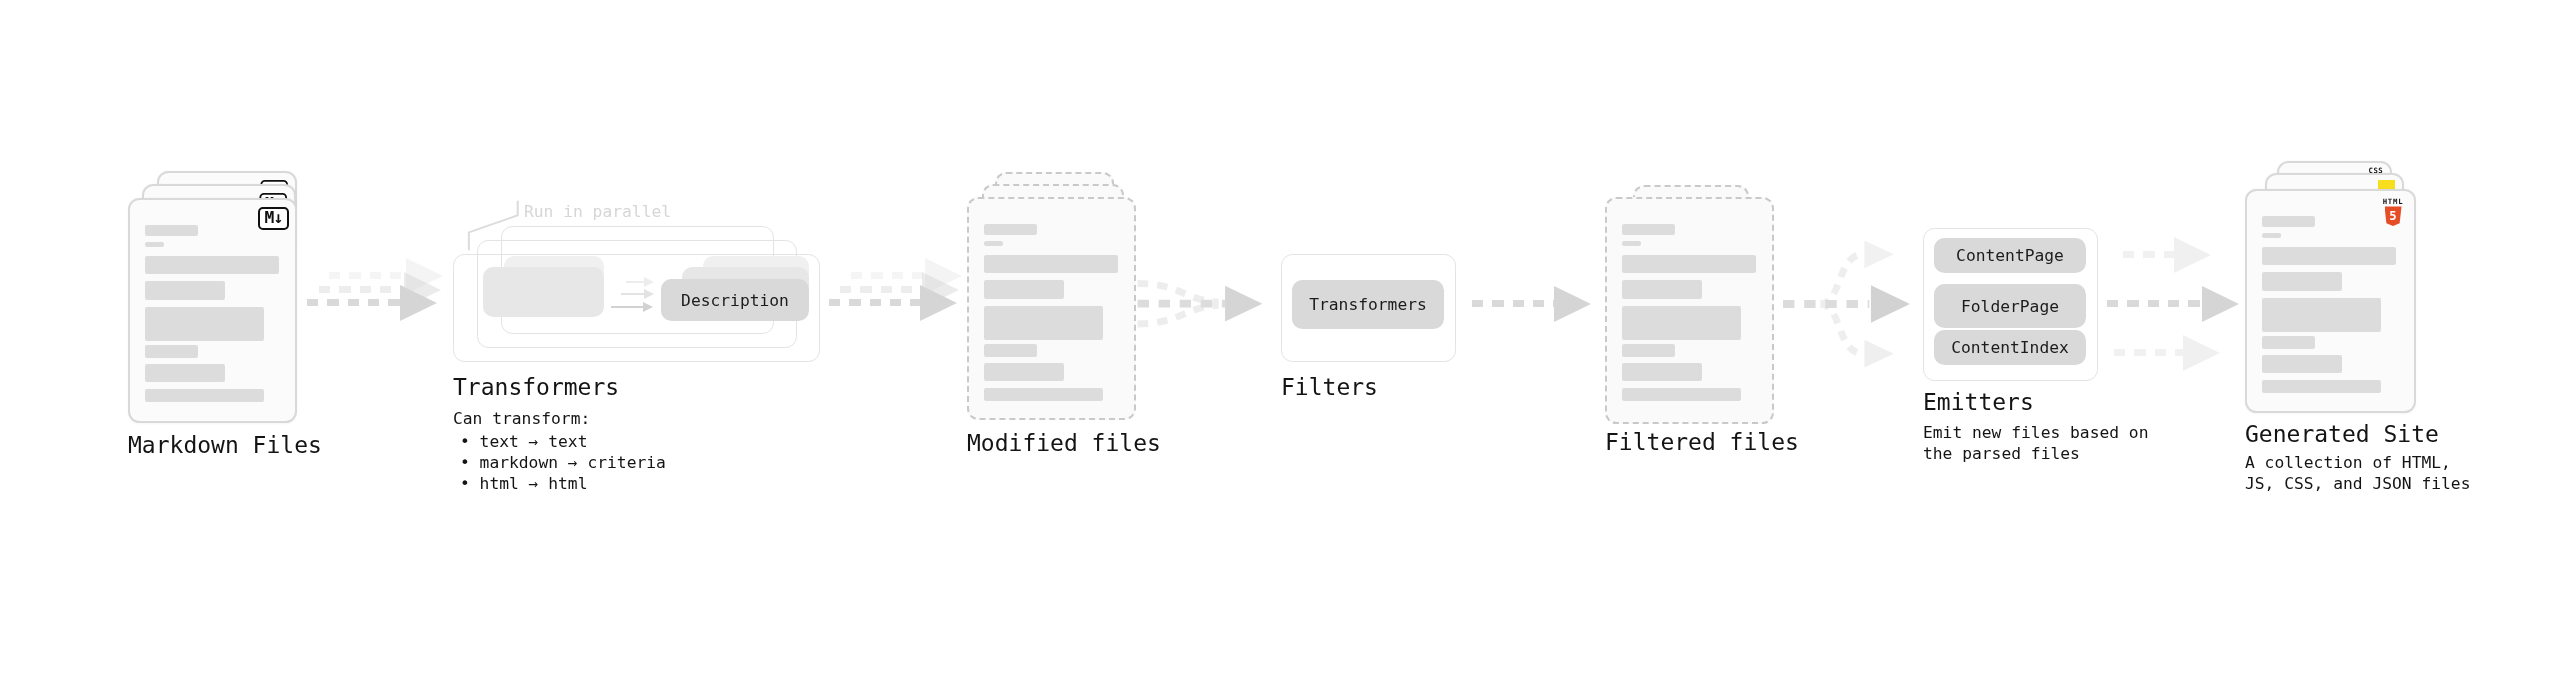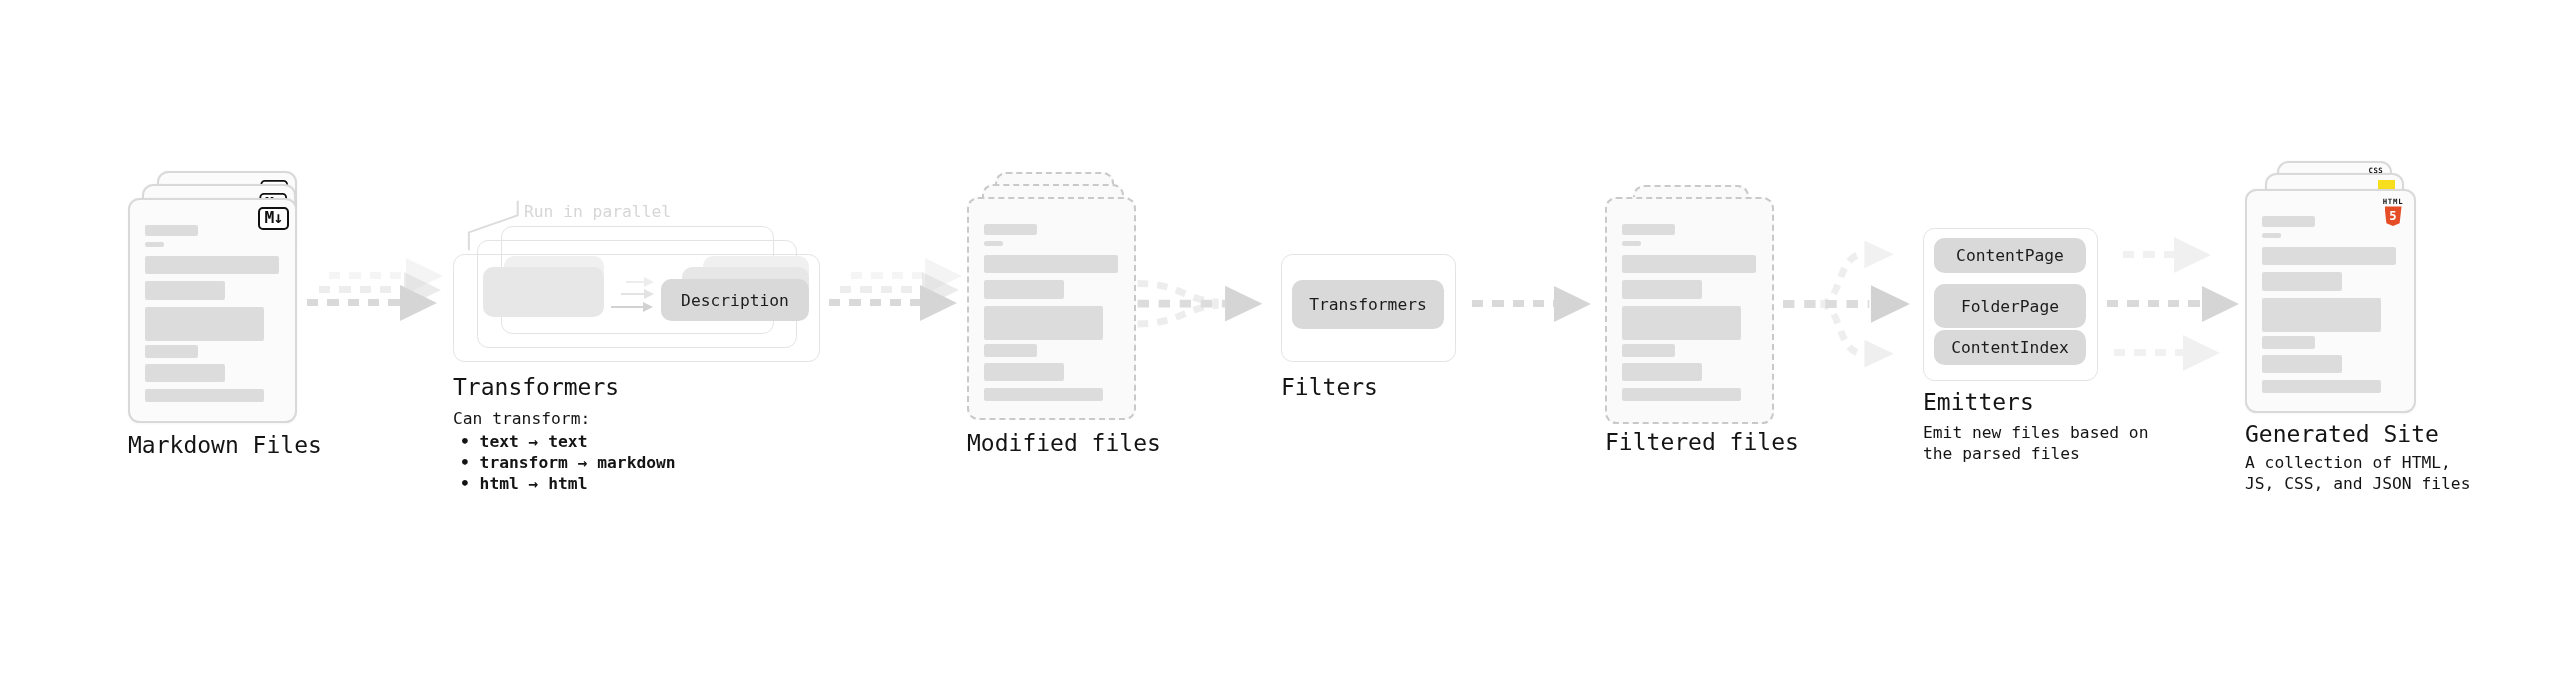--- a/index.html
+++ b/index.html
@@ -22,21 +22,21 @@
   .obox{position:absolute;border:1.6px solid #e3e3e3;border-radius:11.4px;background:transparent;}
   .pill{position:absolute;background:#d9d9d9;border-radius:10.6px;display:flex;align-items:center;justify-content:center;
         font-size:16.3px;color:#1c1c1c;white-space:nowrap;}
   .pill.ghost1{background:#e7e7e7;}
   .pill.ghost2{background:#f0f0f0;}
 
   
   .heading{position:absolute;font-size:23px;color:#141414;white-space:nowrap;}
   .note{position:absolute;font-size:16.3px;line-height:21px;color:#141414;white-space:pre-line;}
   .faded-label{position:absolute;font-size:16.3px;color:#d6d6d6;white-space:nowrap;}
-  ul.blist{position:absolute;list-style:none;margin:0;padding:0;font-size:16.3px;line-height:21px;color:#141414;font-weight:bold;}
+  ul.blist{position:absolute;list-style:none;margin:0;padding:0;font-size:16.3px;line-height:21px;color:#141414;}
   ul.blist li::before{content:"• ";}
 
   
   .harrow{position:absolute;display:flex;align-items:center;height:37px;}
   .harrow .dash{height:7.3px;flex:1;background:repeating-linear-gradient(90deg,#d9d9d9 0 11.4px,transparent 11.4px 20.3px);}
   .harrow .head{width:0;height:0;border-top:18.7px solid transparent;border-bottom:18.7px solid transparent;
                 border-left:37px solid #d5d5d5;margin-left:-1.6px;flex:none;}
   .harrow.g1{opacity:.45;}
   .harrow.g2{opacity:.26;}
   .harrow.lite{opacity:.34;}
@@ -128,21 +128,21 @@
     </div>
   <div class="mini-arrow" style="left:611px;top:301px;width:42px">
       <span class="line"></span>
       <span class="tip"></span>
     </div>
 
   <div class="heading" style="left:453px;top:374px">Transformers</div>
   <div class="note" style="left:453px;top:408px">Can transform:</div>
   <ul class="blist" style="left:460px;top:431px">
     <li>text → text</li>
-    <li>transform → markdown</li>
+    <li>markdown → criteria</li>
     <li>html → html</li>
   </ul>
 
   <div class="harrow g2" style="left:851px;top:257px;width:111px">
       <span class="dash"></span>
       <span class="head"></span>
     </div>
   <div class="harrow g1" style="left:840px;top:271px;width:119px">
       <span class="dash"></span>
       <span class="head"></span>

